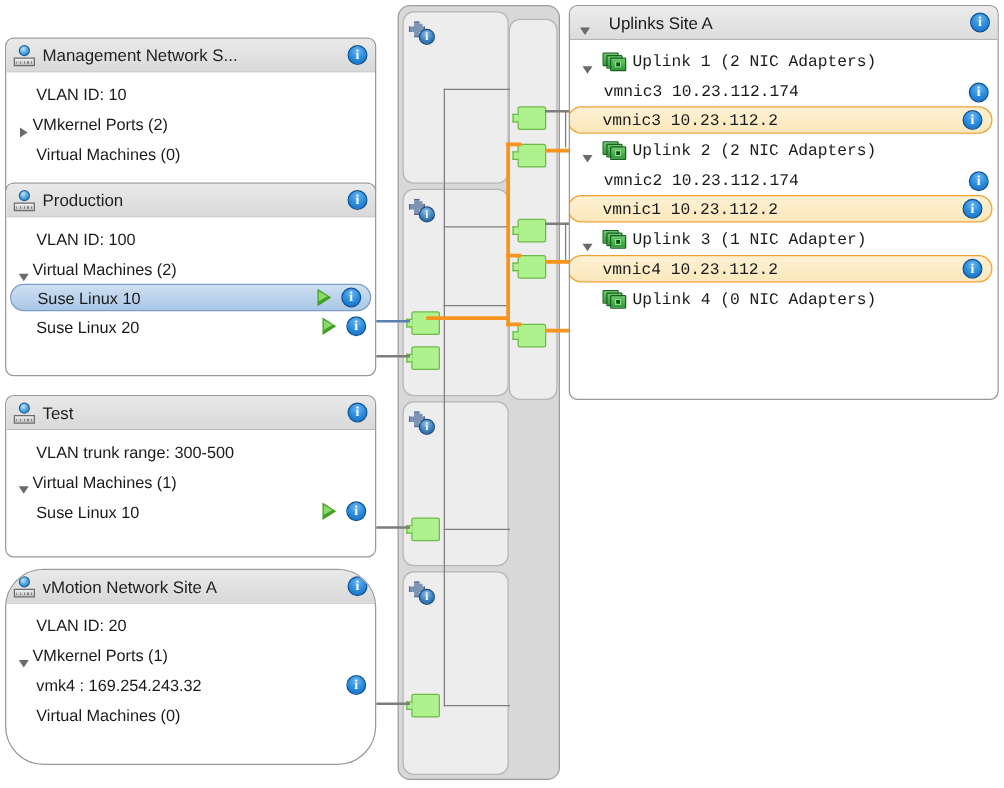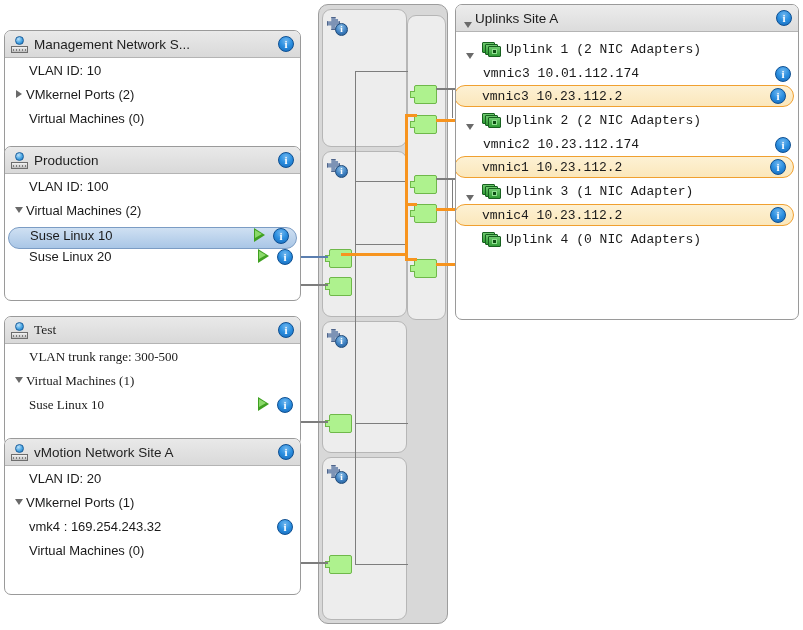--- a/index.html
+++ b/index.html
@@ -19,21 +19,21 @@
   }
   .pg-head{
     height:26px;display:flex;align-items:center;gap:6px;
     padding:0 6px 0 6px;
     background:linear-gradient(#e9e9e9,#d9d9d9);
     border-bottom:1px solid #b4b4b4;
     border-radius:6px 6px 0 0;
   }
   .pg-title{flex:1;font-size:13.5px;color:#1f1f1f;white-space:nowrap;overflow:hidden;}
   .pg-body{padding:5px 0 7px 0;}
-  .row{height:24px;display:flex;padding:0 7px 0 10px;box-sizing:border-box;white-space:nowrap;}
+  .row{height:24px;display:flex;align-items:center;padding:0 7px 0 10px;box-sizing:border-box;white-space:nowrap;}
   .row .txt{flex:1;}
   .row.indent .txt{padding-left:14px;}
 
   
   .row.selected{
     background:linear-gradient(#cfe0f2,#a9c6e6);
     border:1px solid #7b9cc4;border-radius:11px;
     margin:0 3px;padding-left:7px;height:22px;
   }
 
@@ -103,21 +103,21 @@
     content:"";position:absolute;left:3px;top:2px;width:5px;height:5px;
     background:#0d4e14;border:1px solid #8fe08f;box-sizing:border-box;
   }
 
   
   .uplinks{
     position:absolute;left:455px;top:4px;width:344px;
     background:#fff;border:1px solid #9a9a9a;border-radius:7px;box-sizing:border-box;overflow:hidden;
   }
   .up-head{
-    height:26px;display:flex;align-items:center;gap:0;padding:0 6px 0 8px;
+    height:26px;display:flex;align-items:center;gap:12px;padding:0 6px 0 8px;
     background:linear-gradient(#ececec,#dcdcdc);border-bottom:1px solid #b4b4b4;
   }
   .up-head .t{flex:1;font-size:13.5px;}
   .up-body{padding:4px 0 7px 0;}
   .uprow{height:26px;display:flex;align-items:center;padding:0 7px 0 10px;box-sizing:border-box;white-space:nowrap;font-family:Liberation Mono, monospace;}
   .uprow .txt{flex:1;}
   .uprow.vmnic{padding-left:27px;height:23px;}
   .uprow.vmnic.hl{
     background:linear-gradient(#fdf1d4,#fbe7bb);
     border:1.5px solid #f0a030;border-radius:12px;
@@ -298,21 +298,21 @@
         <span class="info"></span>
       </div>
       <div class="row">
         <span class="txt lbl" style="padding-left:14px">Suse Linux 20</span>
         <span class="play"></span>
         <span class="info"></span>
       </div>
     </div>
   </div>
 
-  <div class="pg" style="top:316px;height:130px;font-family:Liberation Serif, serif;">
+  <div class="pg" style="top:316px;height:130px;">
     <div class="pg-head">
       <span class="pgicon">
           <span class="globe"></span>
           <span class="sw"></span>
         </span>
       <span class="pg-title lbl">Test</span>
       <span class="info"></span>
     </div>
     <div class="pg-body">
       <div class="row indent">
@@ -323,21 +323,21 @@
         <span class="txt lbl">Virtual Machines (1)</span>
       </div>
       <div class="row">
         <span class="txt lbl" style="padding-left:14px">Suse Linux 10</span>
         <span class="play"></span>
         <span class="info"></span>
       </div>
     </div>
   </div>
 
-  <div class="pg" style="top:438px;height:157px;">
+  <div class="pg" style="top:455px;height:157px;border-radius:31px;">
     <div class="pg-head">
       <span class="pgicon">
           <span class="globe"></span>
           <span class="sw"></span>
         </span>
       <span class="pg-title lbl">vMotion Network Site A</span>
       <span class="info"></span>
     </div>
     <div class="pg-body">
       <div class="row indent">
@@ -369,21 +369,21 @@
         <span class="tri-d" style="margin-right:5px;"></span>
         <span class="nicicon">
             <i></i>
             <i></i>
             <i></i>
           </span>
         <span class="txt lbl">Uplink 1 (2 NIC Adapters)</span>
       </div>
 
       <div class="uprow vmnic">
-        <span class="txt lbl">vmnic3 10.01.112.174</span>
+        <span class="txt lbl">vmnic3 10.23.112.174</span>
         <span class="info"></span>
       </div>
 
       <div class="uprow vmnic hl">
         <span class="txt lbl">vmnic3 10.23.112.2</span>
         <span class="info"></span>
       </div>
 
       <div class="uprow">
         <span class="tri-d" style="margin-right:5px;"></span>

